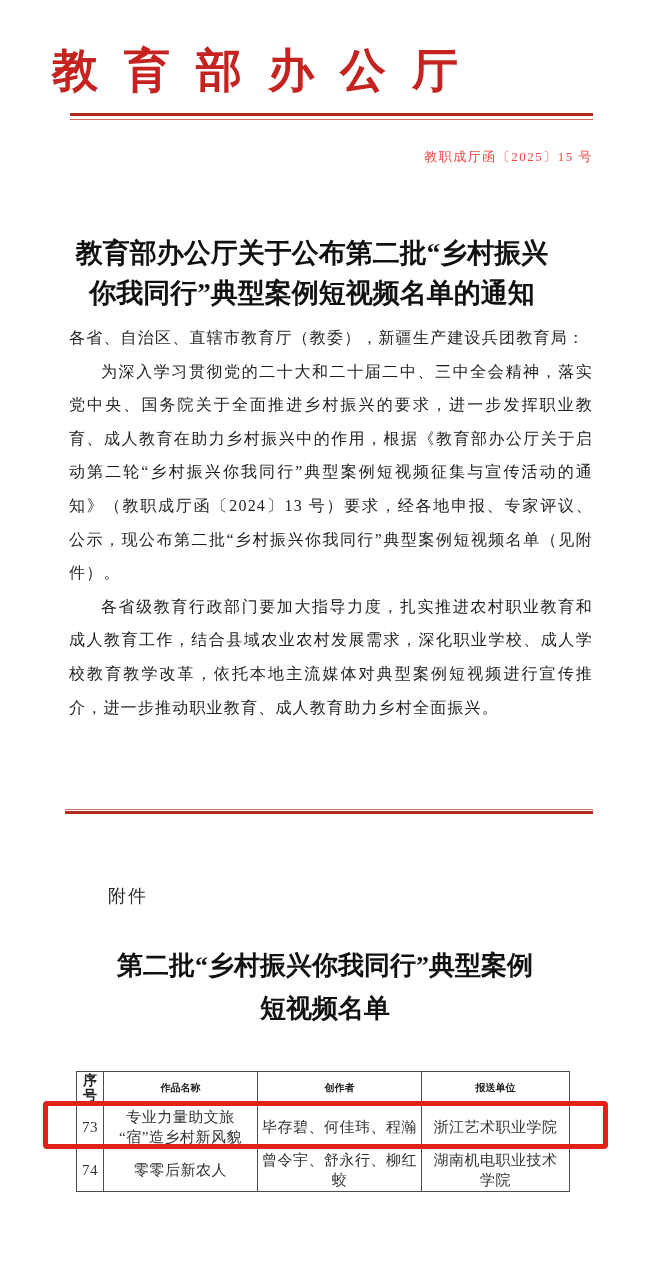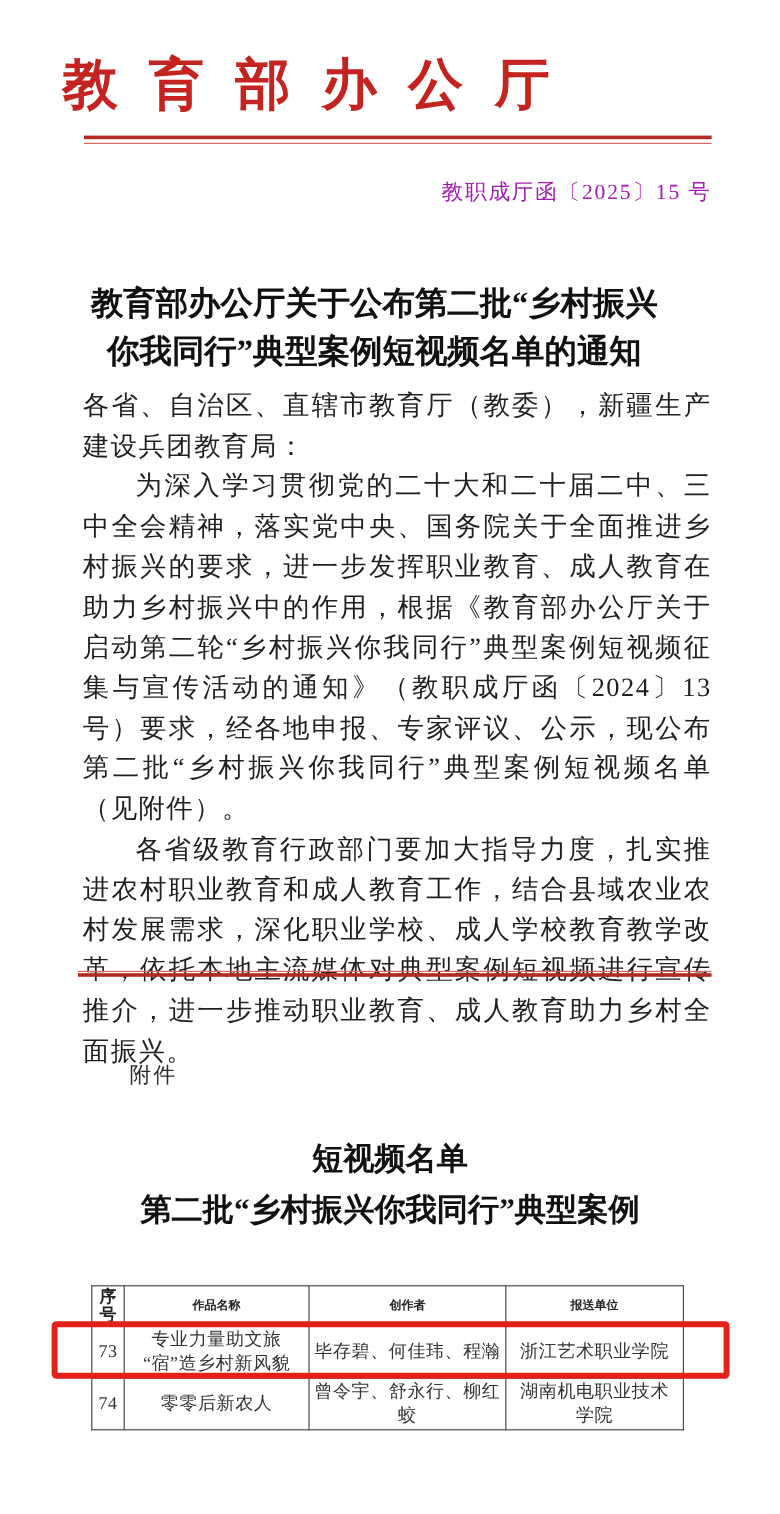--- a/index.html
+++ b/index.html
@@ -17,31 +17,31 @@
   }
   .agency{
     position:absolute;top:40px;left:0;width:518px;box-sizing:border-box;
     padding-left:18px;text-align:center;font-size:46px;font-weight:700;
     color:var(--header-red);letter-spacing:26px;white-space:nowrap;
   }
   .rule-top{position:absolute;top:113px;left:70px;right:57px;}
   .rule-top .thick{height:3px;background:var(--rule-red);}
   .rule-top .thin{height:1px;background:var(--rule-red-light);margin-top:3px;}
   .doc-number{
-    position:absolute;top:148px;right:57px;font-size:18px;
-    letter-spacing:1.5px;color:#a21caf;
+    position:absolute;top:148px;right:57px;font-size:13px;
+    letter-spacing:1.5px;color:#ef4444;
   }
   .title{
     position:absolute;top:233px;left:0;width:624px;text-align:center;
     font-size:27px;font-weight:700;line-height:40px;color:#111;
   }
   .title span{display:block;}
   .body-block{
     position:absolute;top:321px;left:69px;width:524px;
-    font-size:22px;line-height:33.6px;letter-spacing:1.2px;
+    font-size:16px;line-height:33.6px;letter-spacing:1.2px;
     text-align:justify;color:var(--ink);
   }
   .body-block p{margin:0;}
   .indent{text-indent:2em;}
   .rule-bottom{position:absolute;top:809px;left:65px;right:57px;}
   .rule-bottom .thin{height:1px;background:var(--rule-red-light);}
   .rule-bottom .thick{height:3px;background:var(--rule-red);margin-top:1px;}
   .attachment-label{
     position:absolute;top:884px;left:88px;font-size:18px;
     font-family:"Liberation Sans",sans-serif;color:#2b2b2b;letter-spacing:2px;margin-left:20px;
@@ -98,22 +98,22 @@
   </div>
 
   <div class="rule-bottom">
     <div class="thin"></div>
     <div class="thick"></div>
   </div>
 
   <div class="attachment-label">附件</div>
 
   <div class="att-title">
+    <span>第二批“乡村振兴你我同行”典型案例</span>
     <span>短视频名单</span>
-    <span>第二批“乡村振兴你我同行”典型案例</span>
   </div>
 
   <div class="table-wrap">
     <table>
       <colgroup>
         <col style="width:27px">
         <col style="width:154px">
         <col style="width:164px">
         <col style="width:148px">
       </colgroup>

